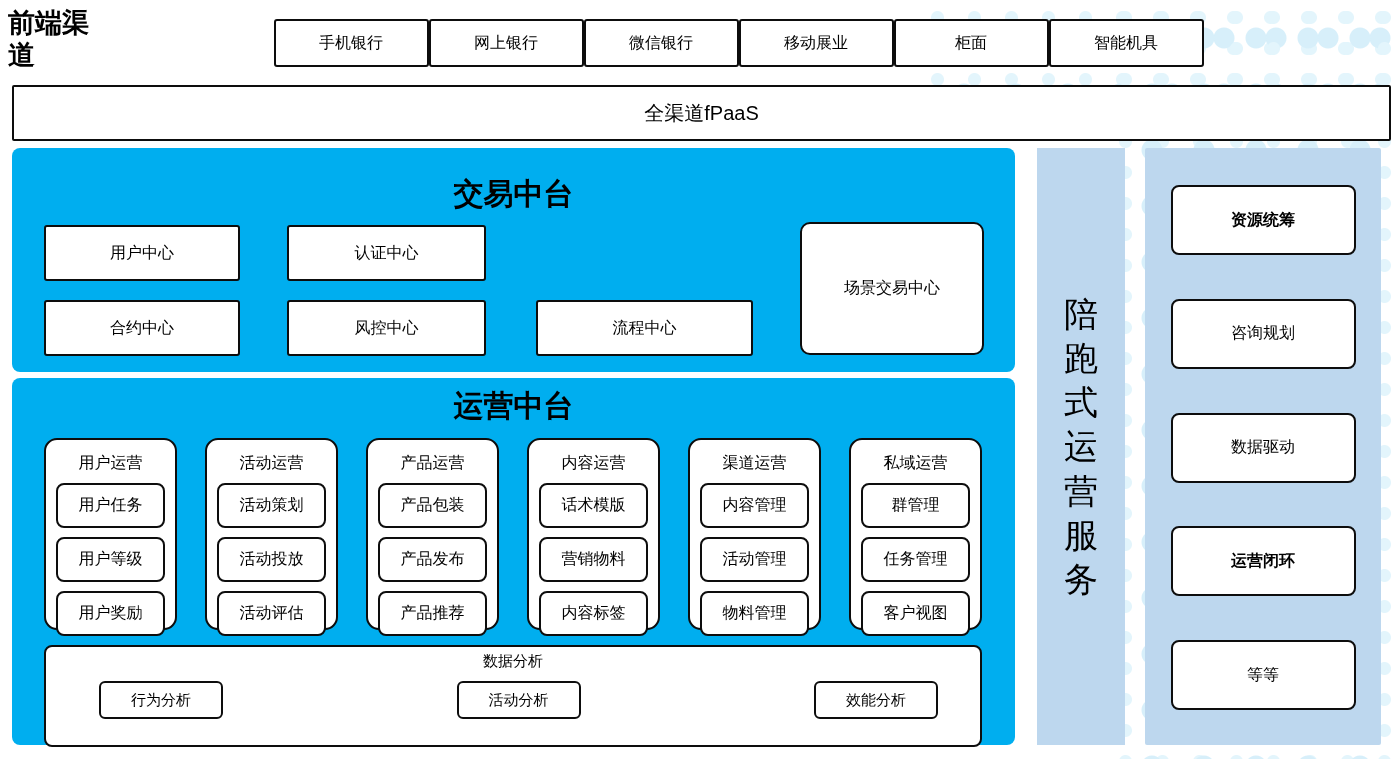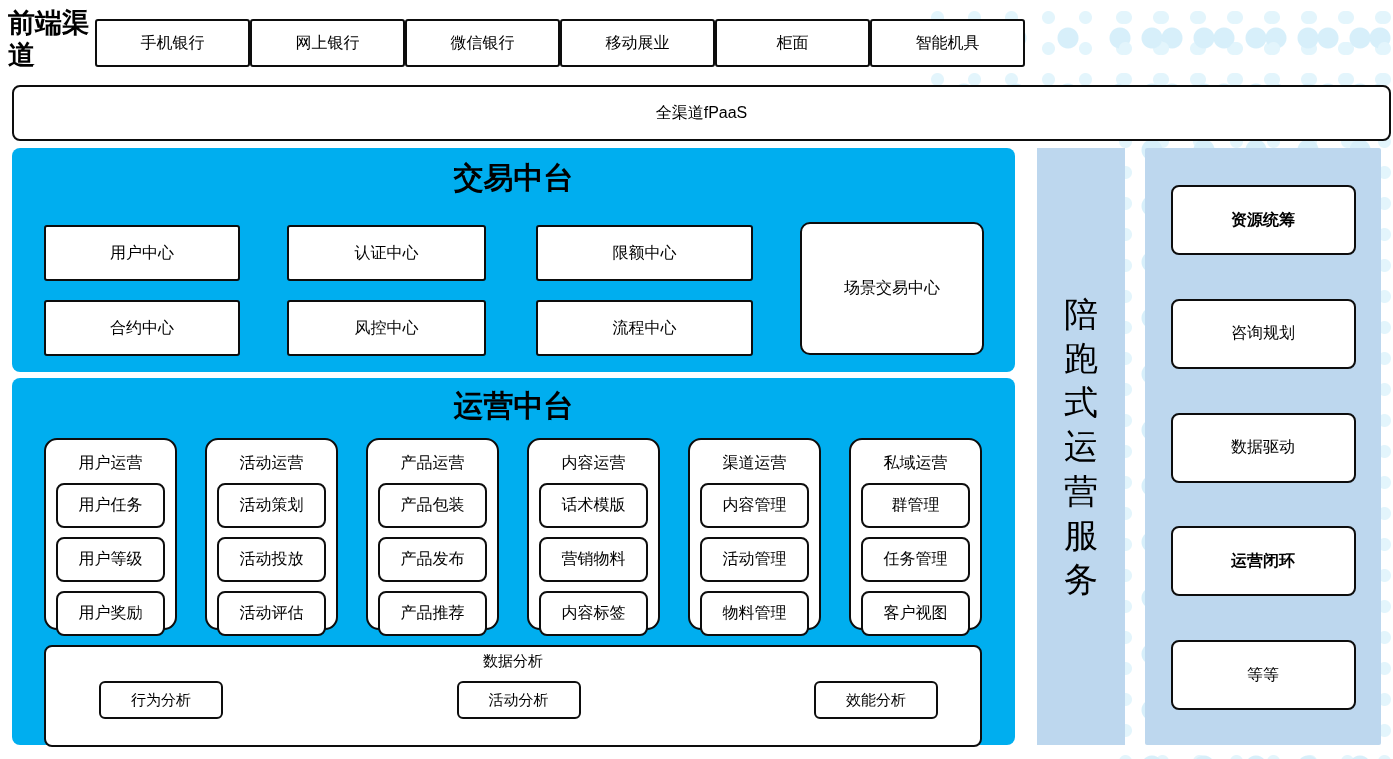--- a/index.html
+++ b/index.html
@@ -28,36 +28,36 @@
     text-align:center;border-radius:3px;
   }
 
   
   .front-label{
     left:8px;top:8px;width:86px;
     font-family:Liberation Sans, sans-serif;
     font-weight:bold;font-size:27px;line-height:1.18;
   }
   .channels{left:95px;top:19px;width:1287px;height:48px;
-    display:flex;justify-content:flex-start;}
+    display:flex;justify-content:center;}
   .channel-box{width:155px;height:48px;font-size:16px;}
 
   
-  .fpaas{left:12px;top:85px;width:1379px;height:56px;font-size:16px;border-radius:8px;}
+  .fpaas{left:12px;top:85px;width:1379px;height:56px;font-size:20px;border-radius:2px;}
 
   
   .panel{background:#00AEEF;border-radius:8px;}
   .panel-trade{left:12px;top:148px;width:1003px;height:224px;}
   .panel-op{left:12px;top:378px;width:1003px;height:367px;}
   .panel-title{
     position:absolute;left:0;right:0;text-align:center;
     font-family:"Liberation Serif","DejaVu Serif",serif;
     font-weight:bold;font-size:30px;
   }
-  .panel-trade .panel-title{top:10px;}
+  .panel-trade .panel-title{top:26px;}
   .panel-op .panel-title{top:8px;}
 
   .center-box{position:absolute;height:56px;font-size:16px;}
   .cb-user{left:32px;top:77px;width:196px;}
   .cb-auth{left:275px;top:77px;width:199px;}
   .cb-limit{left:524px;top:77px;width:217px;}
   .cb-contract{left:32px;top:152px;width:196px;}
   .cb-risk{left:275px;top:152px;width:199px;}
   .cb-process{left:524px;top:152px;width:217px;}
   .cb-scene{left:788px;top:74px;width:184px;height:133px;border-radius:10px;}
@@ -104,21 +104,20 @@
   <div class="box channel-box">柜面</div>
   <div class="box channel-box">智能机具</div>
 </div>
 
 <div class="lvl box fpaas">全渠道fPaaS</div>
 
 <div class="lvl panel panel-trade">
   <div class="panel-title">交易中台</div>
   <div class="box center-box cb-user">用户中心</div>
   <div class="box center-box cb-auth">认证中心</div>
-  <div class="box center-box cb-limit">限额中心</div>
   <div class="box center-box cb-contract">合约中心</div>
   <div class="box center-box cb-risk">风控中心</div>
   <div class="box center-box cb-process">流程中心</div>
   <div class="box center-box cb-scene">场景交易中心</div>
 </div>
 
 <div class="lvl panel panel-op">
   <div class="panel-title">运营中台</div>
 
   <div class="op-columns">

